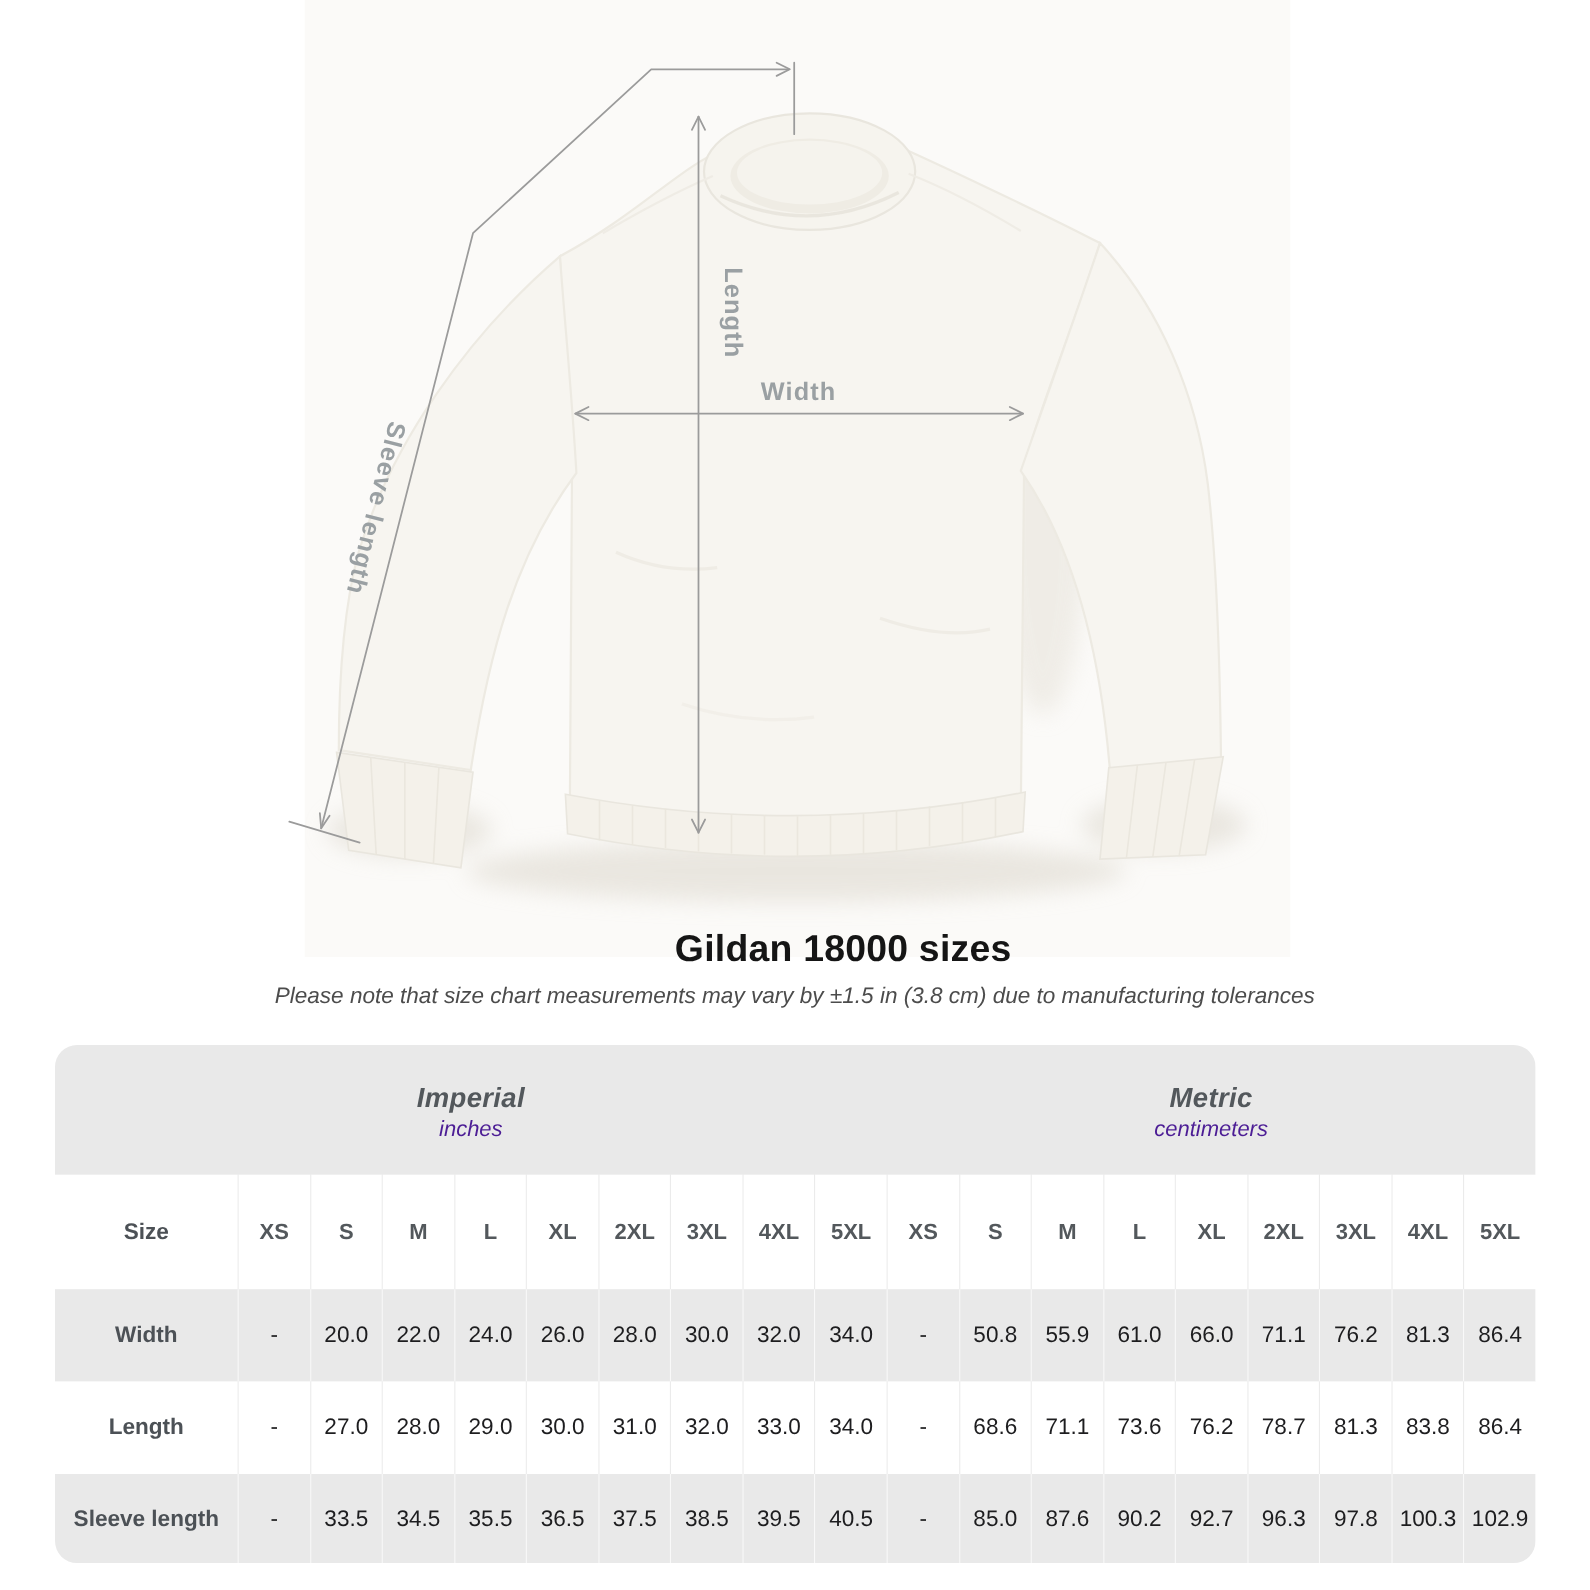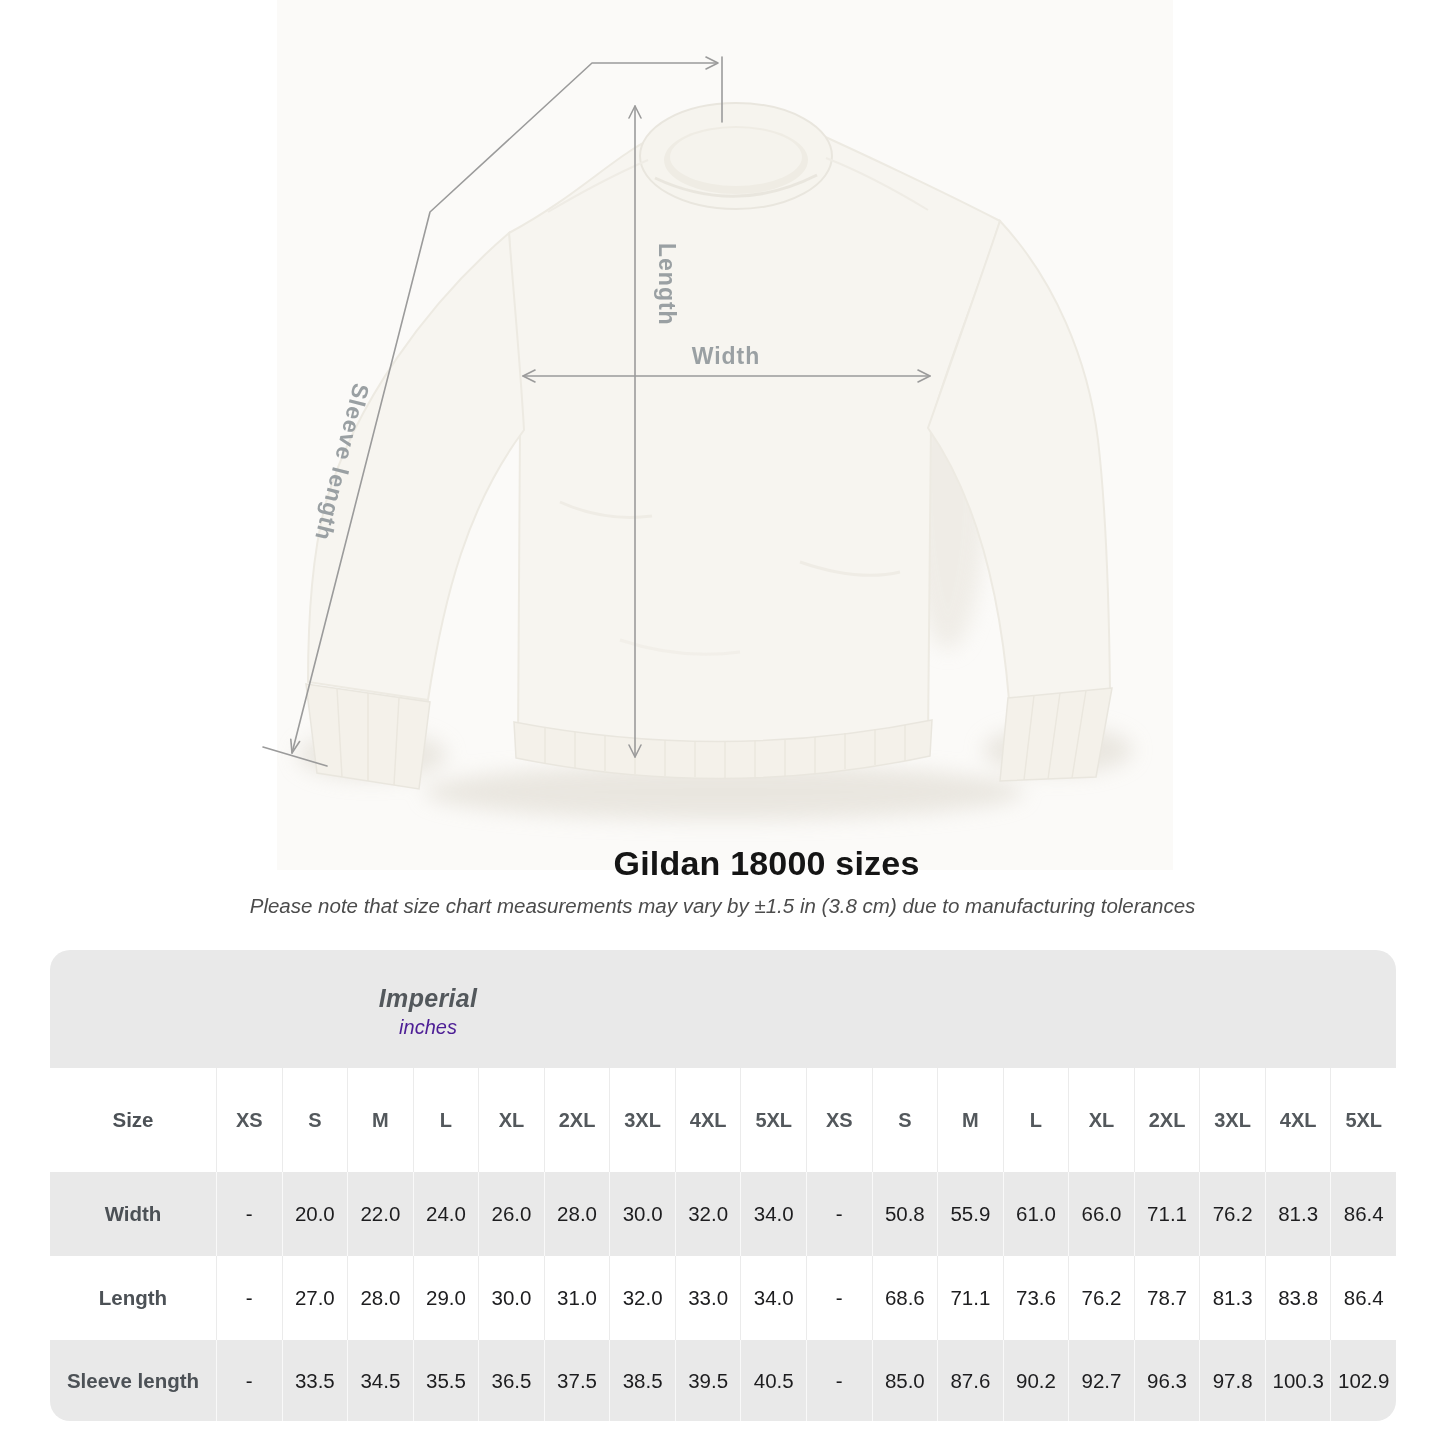--- a/index.html
+++ b/index.html
@@ -171,20 +171,24 @@
 
 <h1 class="title">Gildan 18000 sizes</h1>
 <p class="note">Please note that size chart measurements may vary by ±1.5 in (3.8 cm) due to manufacturing tolerances</p>
 
 <div class="size-table">
 
   <div class="units-band">
     <div class="unit unit-imperial">
       <div class="unit-title">Imperial</div>
       <div class="unit-sub">inches</div>
+    </div>
+    <div class="unit unit-metric">
+      <div class="unit-title">Metric</div>
+      <div class="unit-sub">centimeters</div>
     </div>
   </div>
 
   <div class="trow header-row" id="sizes-row">
     <div class="cell label-cell">Size</div>
 
   <div class="cell size-cell">XS</div>
       <div class="cell size-cell">S</div>
       <div class="cell size-cell">M</div>
       <div class="cell size-cell">L</div>

